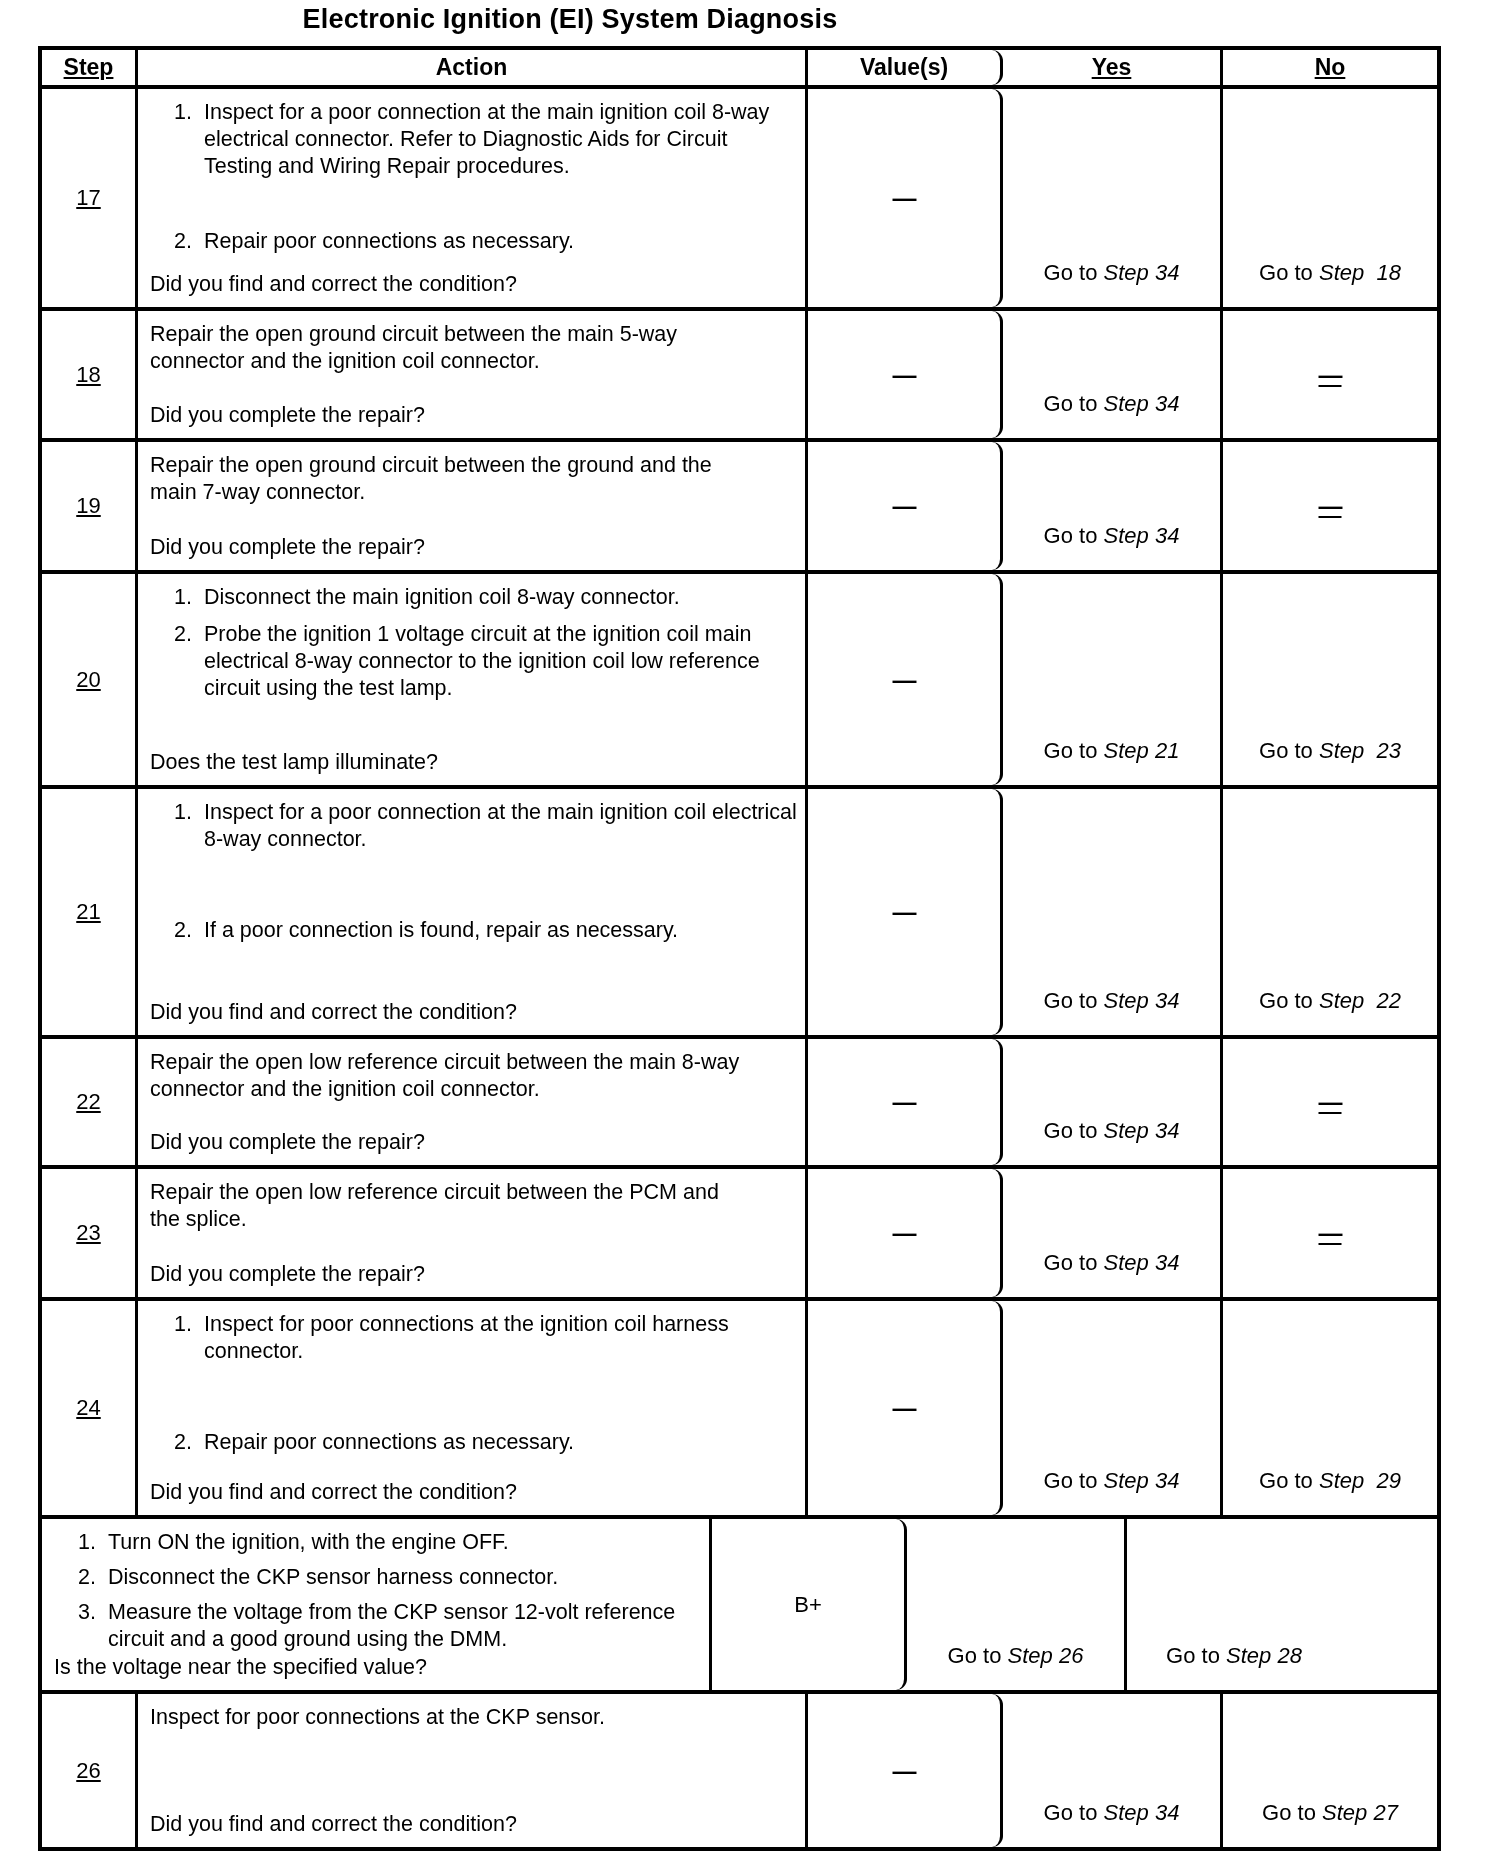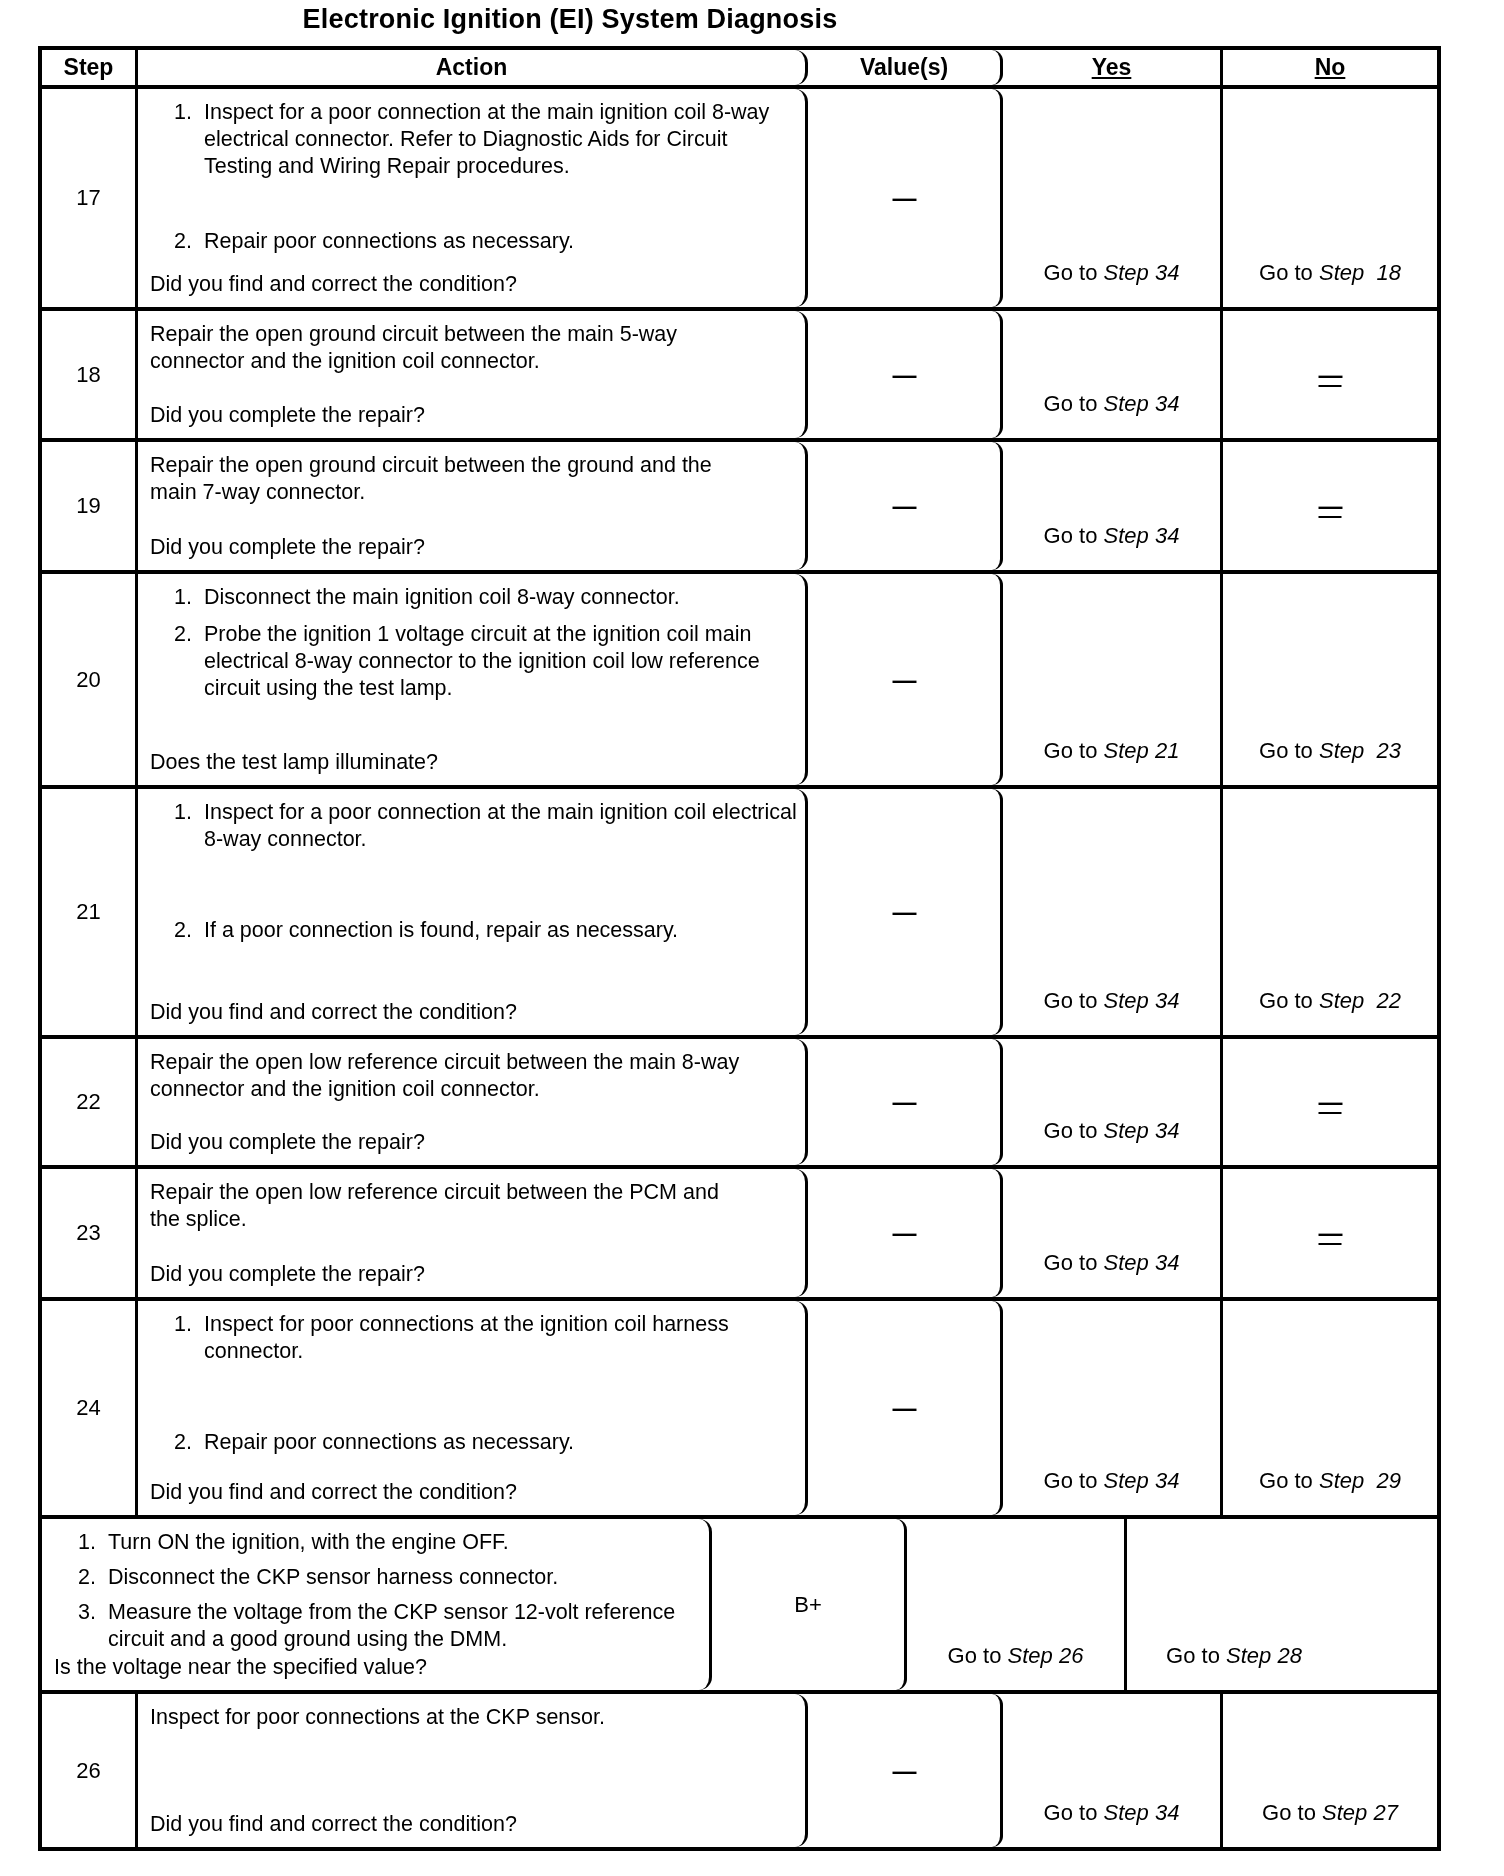--- a/index.html
+++ b/index.html
@@ -14,22 +14,22 @@
   }
   .dtable {
     position:absolute; left:38px; top:46px; width:1403px;
     border:4px solid #000; box-sizing:border-box; background:#fff;
   }
   .trow { display:flex; box-sizing:border-box; border-bottom:4px solid #000; }
   .trow:last-child { border-bottom:none; }
   .cell { box-sizing:border-box; border-right:3px solid #000; position:relative; }
   .cell:last-child { border-right:none; }
 
-  .c-step  { width:96px;  display:flex; align-items:center; justify-content:center; font-size:22px; }
-  .c-action{ width:670px; display:flex; flex-direction:column; padding:10px 8px 9px 12px; font-size:21.5px; line-height:27px;border-radius:13px; }
+  .c-step  { width:96px;  display:flex; align-items:center; justify-content:center; font-size:22px;text-decoration:underline; }
+  .c-action{ width:670px; display:flex; flex-direction:column; padding:10px 8px 9px 12px; font-size:21.5px; line-height:27px; }
   .c-value { width:195px; display:flex; align-items:center; justify-content:center;border-radius:11px; }
   .c-yes   { width:220px; }
   .c-no    { width:214px; }
   .c-go    { display:flex; align-items:flex-end; justify-content:center; padding-bottom:21px; font-size:22px; white-space:nowrap; }
   .c-mid   { display:flex; align-items:center; justify-content:center;text-decoration:underline; }
 
   .hdr .cell { display:flex; align-items:center; justify-content:center;
                font-weight:bold; font-size:23px; padding:0; }
 
   .items { margin-left:24px; display:flex; flex-direction:column; }

